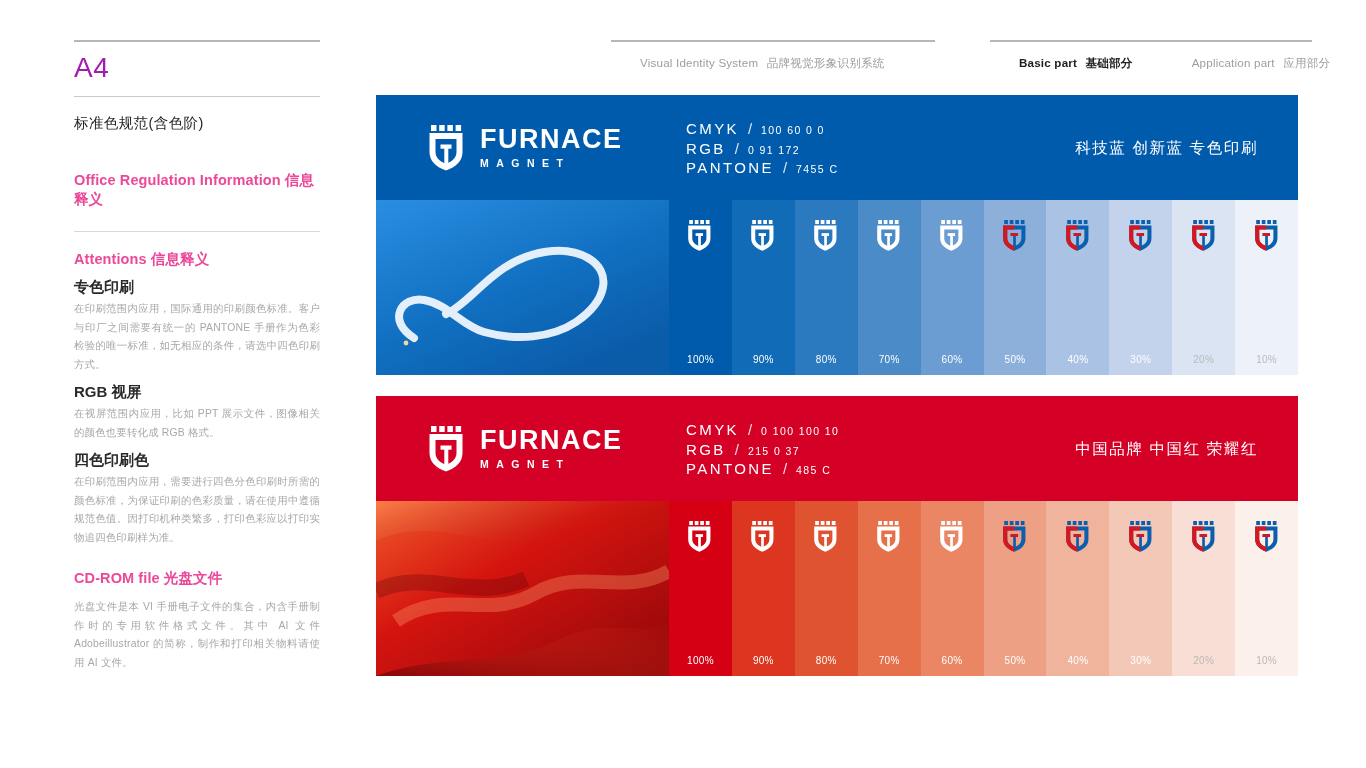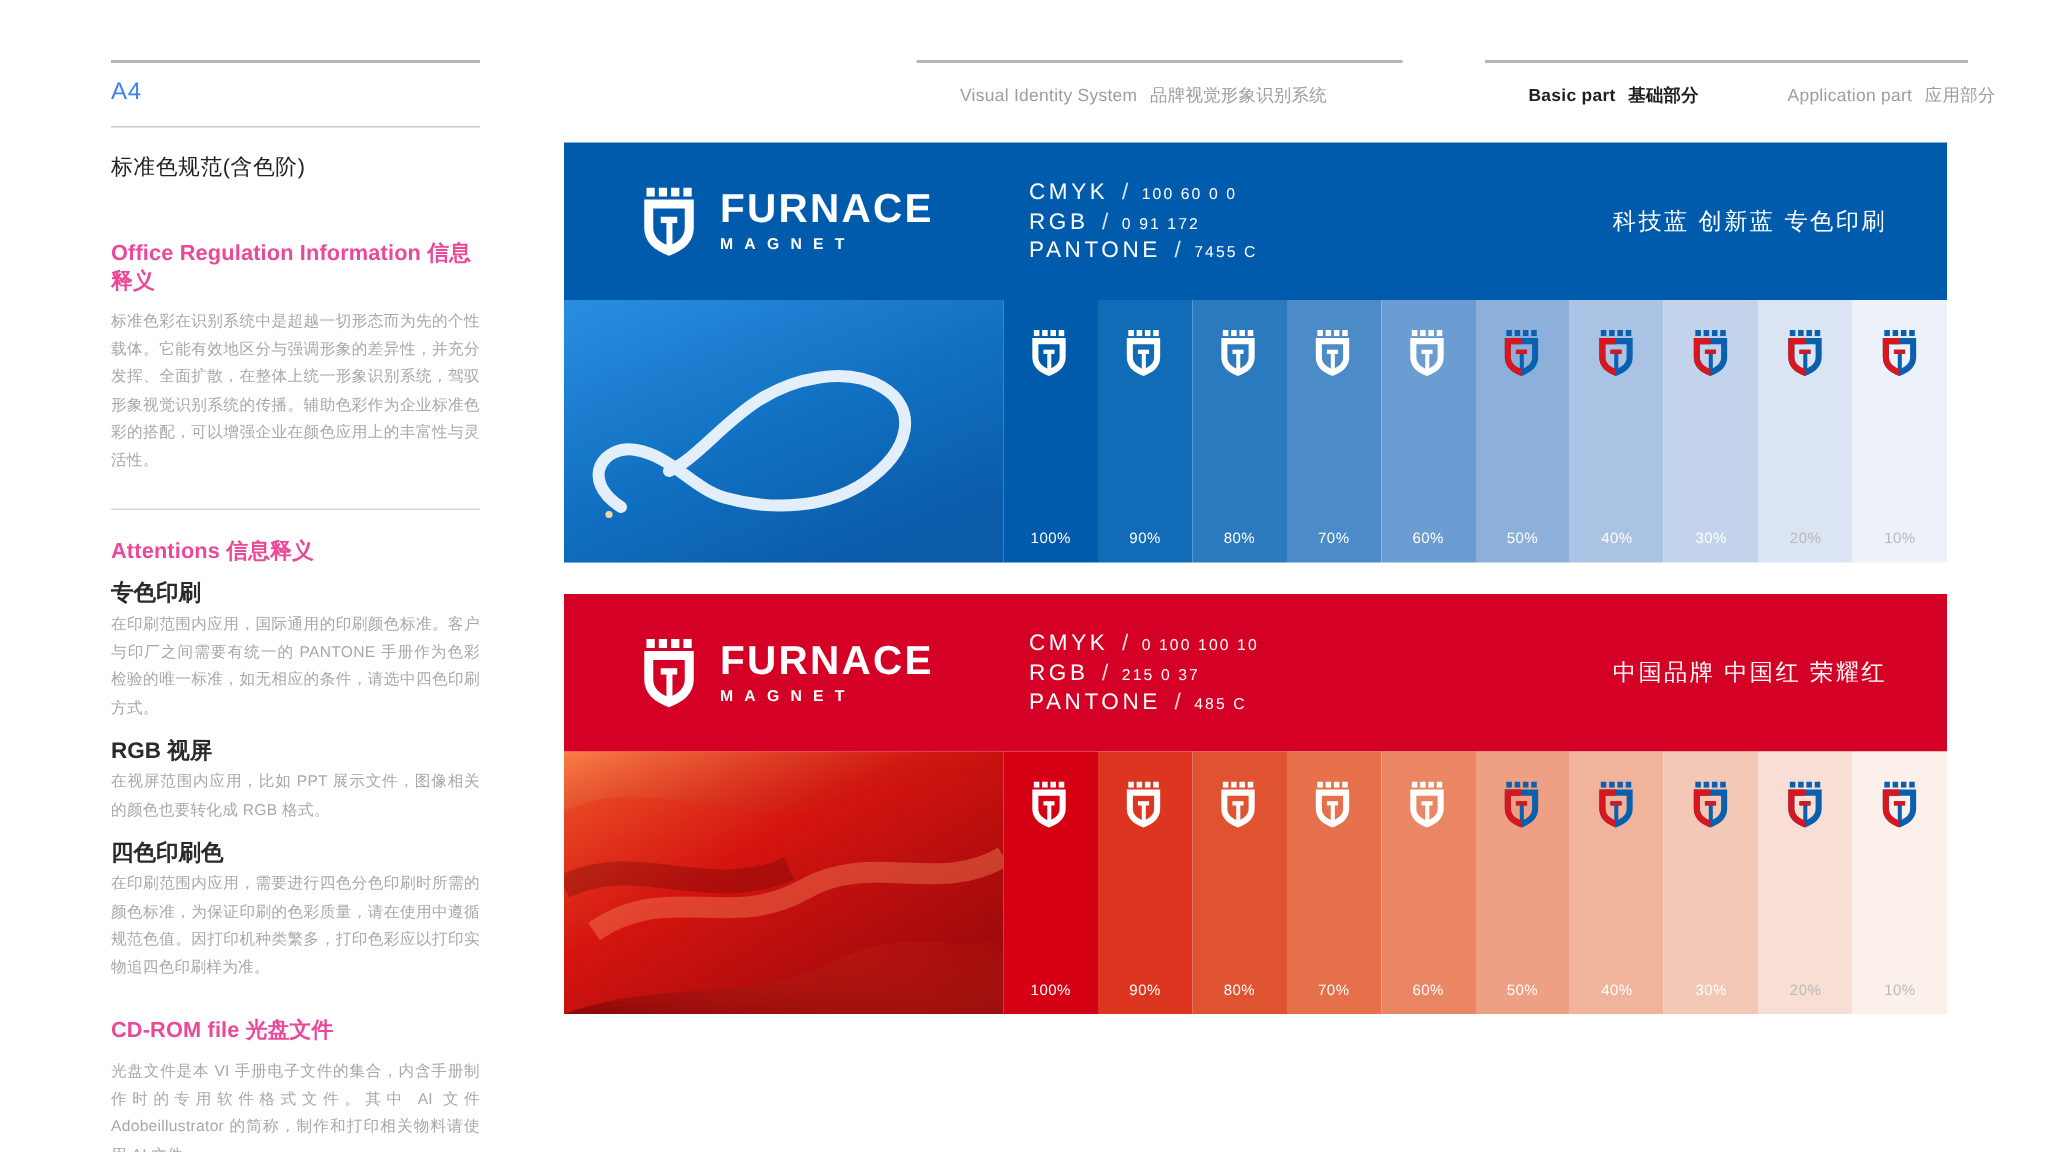--- a/index.html
+++ b/index.html
@@ -12,21 +12,21 @@
     -webkit-font-smoothing:antialiased;
   }
 
   
   .left-col{
     position:absolute;left:74px;top:40px;width:246px;
   }
   .rule{height:2px;background:#b6b6b6;width:246px;}
   .rule.thin{height:1px;background:#c9c9c9;}
   .page-size{
-    font-size:16px;color:#3b82f6;letter-spacing:.5px;
+    font-size:28px;color:#a21caf;letter-spacing:.5px;
     padding:12px 0 14px 0;line-height:1;
   }
   .section-title-cn{
     font-size:14.5px;color:#1f1f1f;padding:17px 0 0 0;letter-spacing:.4px;
   }
 
   .blk{margin-top:38px;}
   .blk-head{
     font-size:14.5px;color:#ec4899;font-weight:bold;margin-bottom:9px;
     letter-spacing:.1px;
@@ -131,21 +131,20 @@
   <div class="rule"></div>
   <div class="page-size">A4</div>
   <div class="rule thin"></div>
   <div class="section-title-cn">标准色规范(含色阶)</div>
 
   <div class="blk">
     <div class="blk-head">
       <span>Office Regulation Information</span>
       <span class="cn">信息释义</span>
     </div>
-    <div class="body-txt">标准色彩在识别系统中是超越一切形态而为先的个性载体。它能有效地区分与强调形象的差异性，并充分发挥、全面扩散，在整体上统一形象识别系统，驾驭形象视觉识别系统的传播。辅助色彩作为企业标准色彩的搭配，可以增强企业在颜色应用上的丰富性与灵活性。</div>
   </div>
 
   <div class="divider-gap"></div>
 
   <div class="blk" style="margin-top:18px;">
     <div class="blk-head">
       <span>Attentions</span>
       <span class="cn">信息释义</span>
     </div>
 

